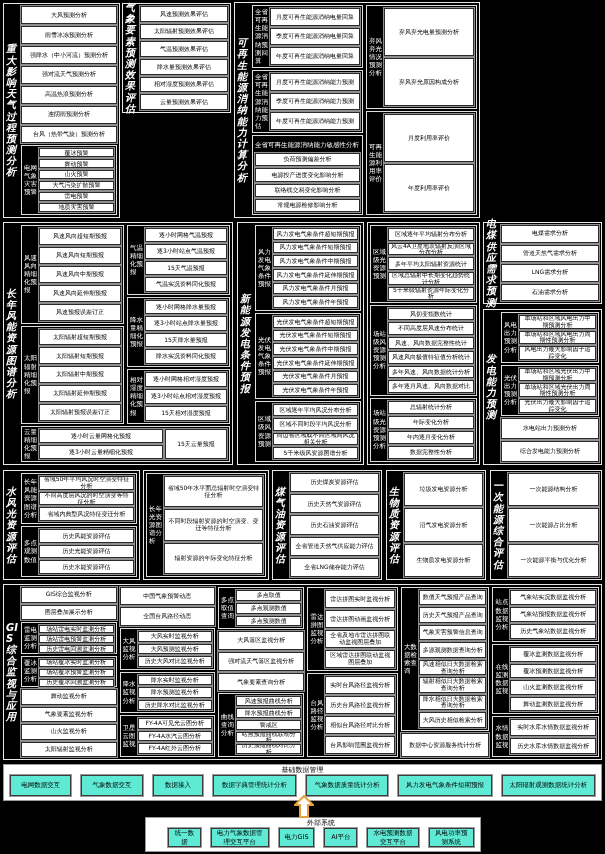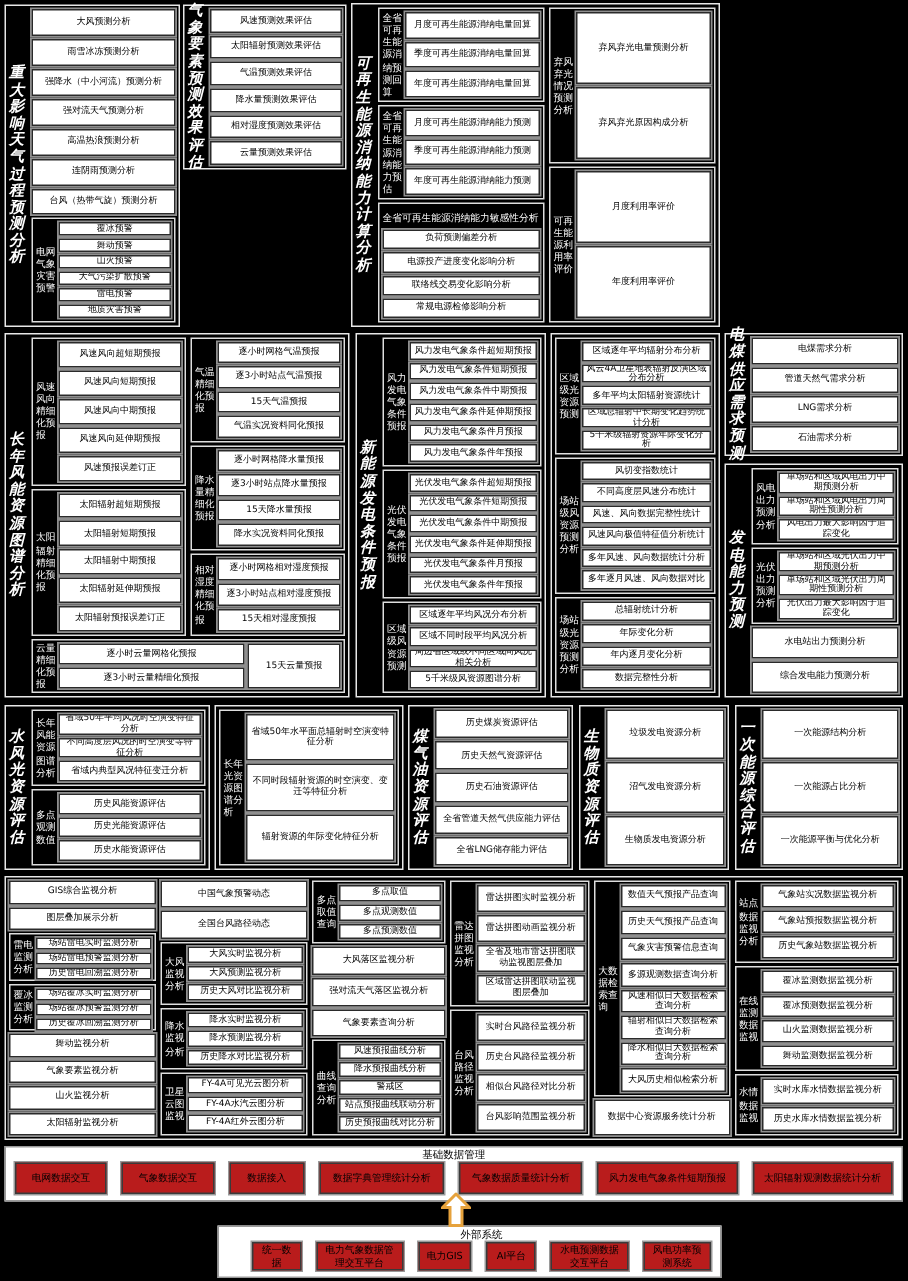--- a/index.html
+++ b/index.html
@@ -12,21 +12,21 @@
   .cols{flex:1;display:flex;gap:3px;min-height:0;}
   .col{flex:1;display:flex;flex-direction:column;gap:2px;min-width:0;min-height:0;}
   .box{background:#fff;color:#000;border:1px solid #2a2a2a;box-shadow:0 0 0 1px #8f8f8f;font-size:6px;line-height:1.1;display:flex;align-items:center;justify-content:center;text-align:center;padding:0 2px;overflow:hidden;flex-basis:8px;min-height:8px;}
   .group{border:1px solid #dedede;display:flex;gap:2px;padding:2px;min-height:0;flex-basis:0;}
   .glabel{flex:0 0 13px;color:#fff;font-size:6.5px;line-height:1.25;display:flex;align-items:center;text-align:left;word-break:break-all;overflow:hidden;}
   .gboxes{flex:1;display:flex;flex-direction:column;gap:2px;min-width:0;min-height:0;}
   .group.footer{flex:0 0 36px;}
   .bar{position:absolute;background:#fff;border:1px solid #9a9a9a;display:flex;flex-direction:column;padding:1px 6px 4px;gap:1px;}
   .bar-label{font-size:7px;color:#000;text-align:center;line-height:1.15;}
   .bar-row{flex:1;display:flex;gap:10px;min-height:0;}
-  .bar-box{background:#b91c1c;border:1px solid #3a3a3a;box-shadow:0 0 0 1px #9a9a9a;font-size:6.5px;color:#000;display:flex;align-items:center;justify-content:center;text-align:center;padding:0 3px;overflow:hidden;flex-basis:0;}
+  .bar-box{background:#5eead4;border:1px solid #3a3a3a;box-shadow:0 0 0 1px #9a9a9a;font-size:6.5px;color:#000;display:flex;align-items:center;justify-content:center;text-align:center;padding:0 3px;overflow:hidden;flex-basis:0;}
   .arrow{position:absolute;left:294px;top:795px;width:20px;height:23px;z-index:5;}
 </style>
 </head>
 <body>
 
 <div id="canvas">
   <svg class="arrow" viewBox="0 0 20 23" preserveAspectRatio="none">
     <polygon points="10,1 19,10 14,10 14,22 6,22 6,10 1,10" fill="#ffffff" stroke="#e6a23c" stroke-width="2"></polygon>
   </svg>
 <div class="section" style="left: 3px; top: 3px; width: 117px; height: 215px;">
@@ -379,20 +379,21 @@
         <div class="cols">
           <div class="col">
             <div class="box" style="flex-grow: 1;">一次能源结构分析</div>
             <div class="box" style="flex-grow: 1;">一次能源占比分析</div>
             <div class="box" style="flex-grow: 1;">一次能源平衡与优化分析</div>
           </div>
         </div>
       </div>
     </div>
     <div class="section" style="left: 3px; top: 584px; width: 599px; height: 176px;">
+      <div class="vtitle">GIS综合监视与应用</div>
       <div class="secbody">
         <div class="cols">
           <div class="col" style="flex-grow: 95;">
             <div class="box" style="flex-grow: 1;">GIS综合监视分析</div>
             <div class="box" style="flex-grow: 1;">图层叠加展示分析</div>
             <div class="group" style="flex-grow: 3.4;">
               <div class="glabel">雷电监测分析</div>
               <div class="gboxes">
                 <div class="box" style="flex-grow: 1;">场站雷电实时监测分析</div>
                 <div class="box" style="flex-grow: 1;">场站雷电预警监测分析</div>

